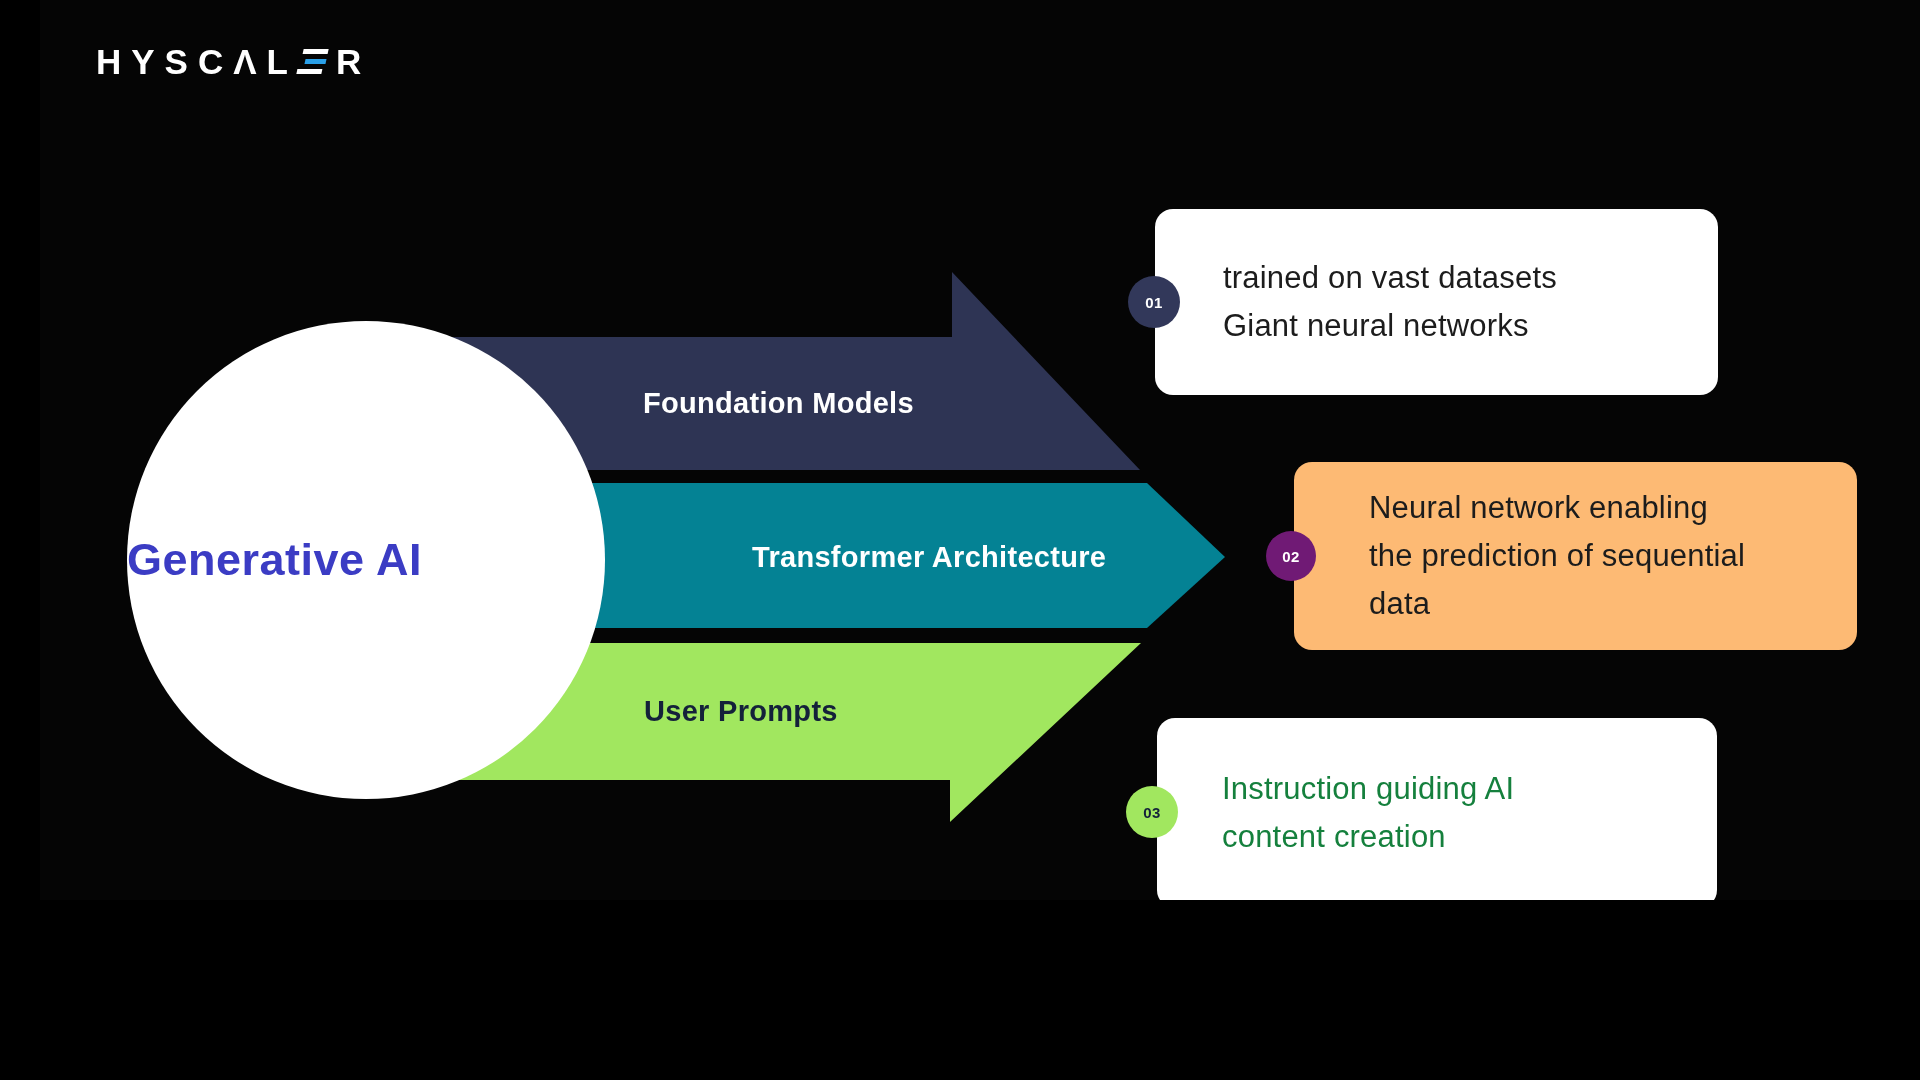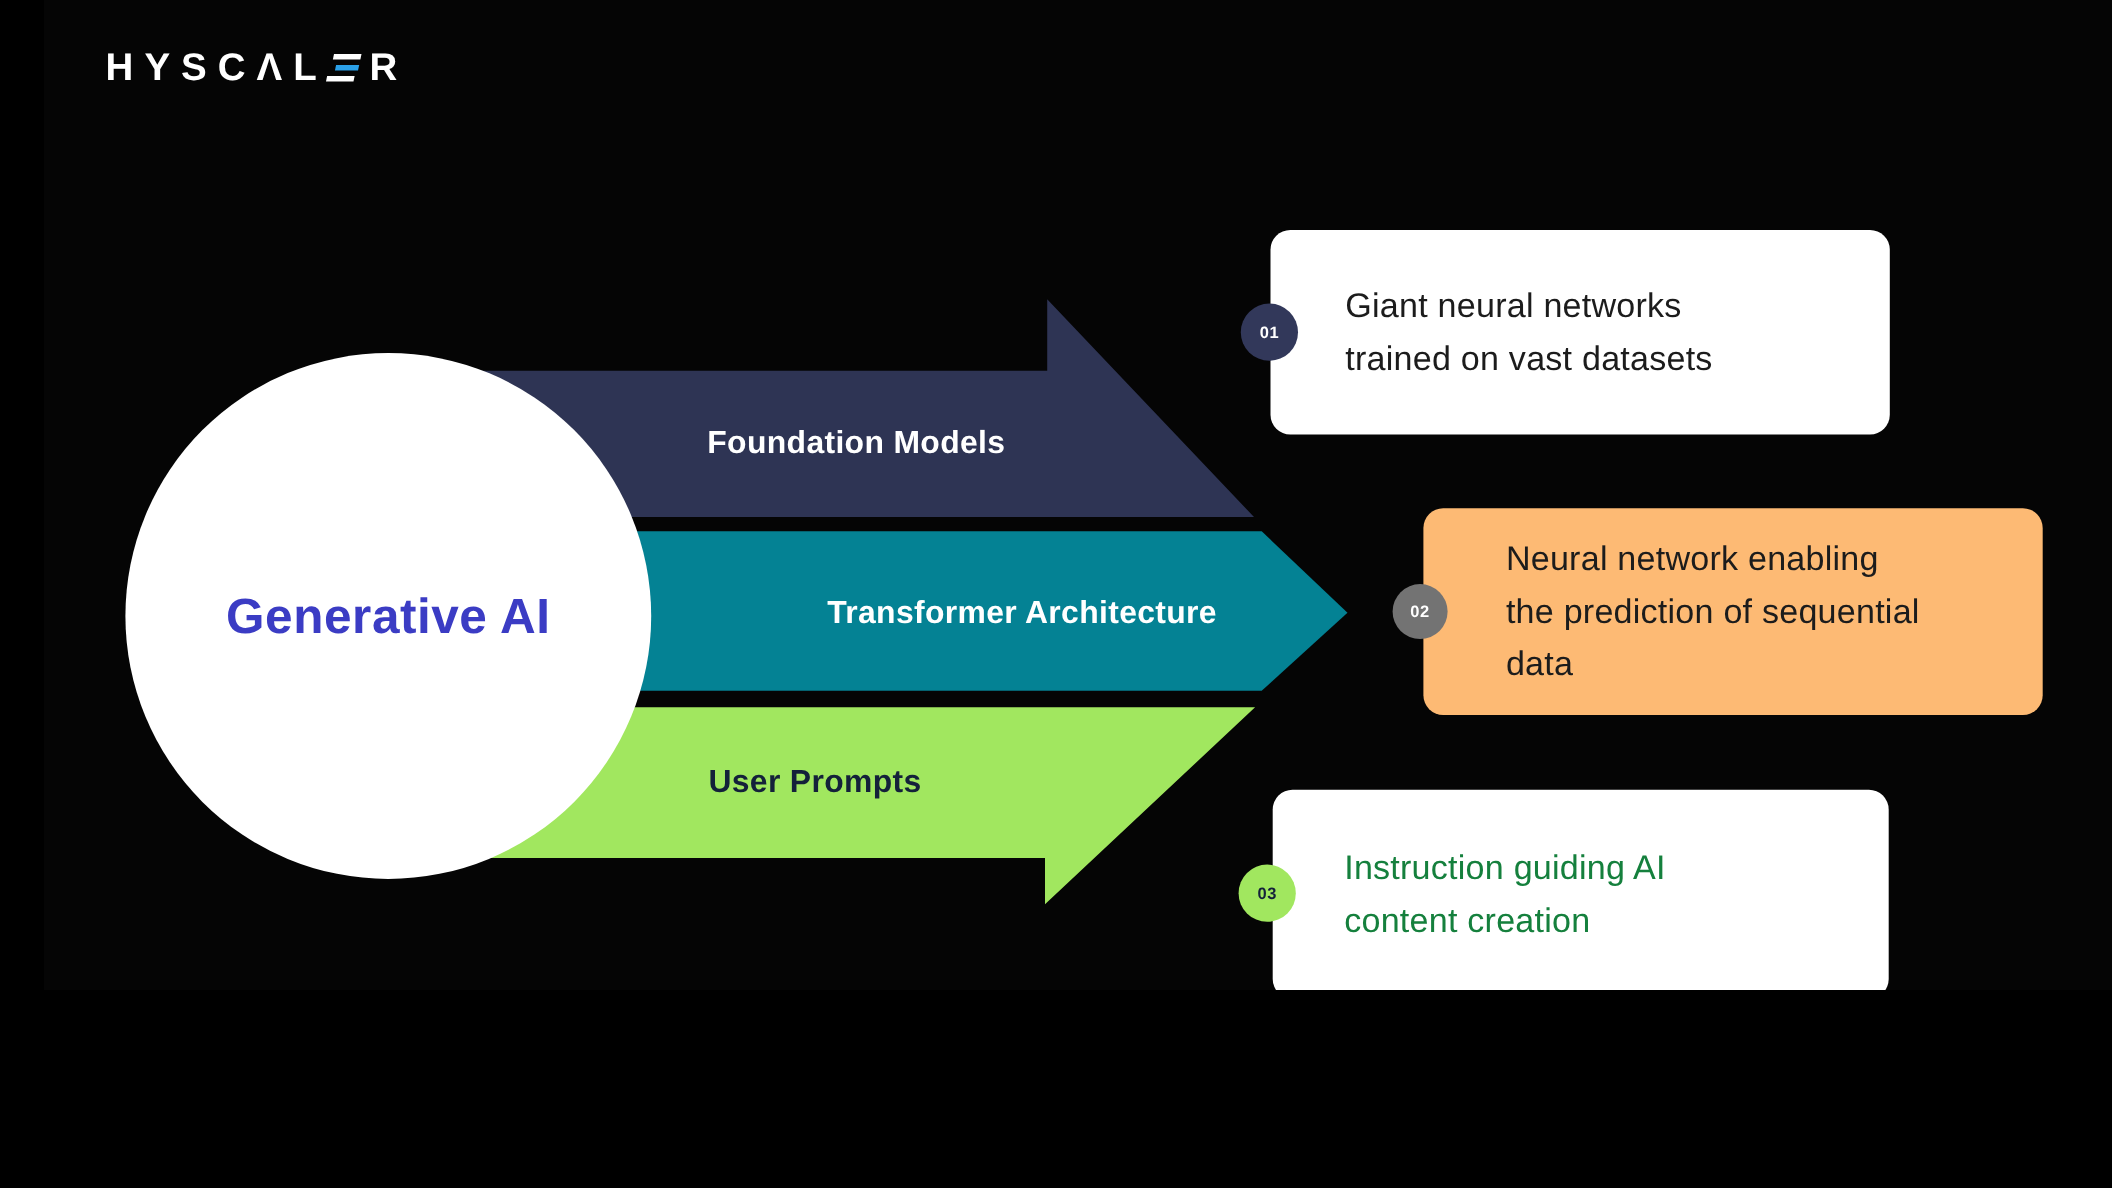--- a/index.html
+++ b/index.html
@@ -19,22 +19,22 @@
   
   .arrows{position:absolute;left:0;top:0;width:1920px;height:1080px;}
 
   .arrow-label{position:absolute;font-weight:700;font-size:29px;line-height:33px;
                letter-spacing:0.3px;white-space:nowrap;}
   #lbl1{left:603px;top:387px;}
   #lbl2{left:712px;top:541px;}
   #lbl3{left:604px;top:695px;}
 
   
-  .hub{position:absolute;left:74px;top:321px;width:478px;height:478px;border-radius:50%;
-       display:flex;align-items:center;justify-content:center;}
+  .hub{position:absolute;left:87px;top:321px;width:478px;height:478px;border-radius:50%;
+       display:flex;align-items:center;justify-content:flex-start;}
   .hub-label{font-size:45px;font-weight:700;letter-spacing:0.5px;white-space:nowrap;}
 
   
   .card{position:absolute;border-radius:18px;box-sizing:border-box;
         display:flex;flex-direction:column;justify-content:center;
         font-size:31px;line-height:48px;letter-spacing:0.2px;}
   #card1{left:1115px;top:209px;width:563px;height:186px;padding-left:68px;}
   #card2{left:1254px;top:462px;width:563px;height:188px;padding-left:75px;}
   #card3{left:1117px;top:718px;width:560px;height:190px;padding-left:65px;}
   .card-line{white-space:nowrap;}
@@ -69,32 +69,32 @@
 
   <div class="arrow-label" id="lbl1" style="color: rgb(255, 255, 255);">Foundation Models</div>
   <div class="arrow-label" id="lbl2" style="color: rgb(255, 255, 255);">Transformer Architecture</div>
   <div class="arrow-label" id="lbl3" style="color: rgb(20, 33, 58);">User Prompts</div>
 
   <div class="hub" style="background: rgb(255, 255, 255);">
     <div class="hub-label" style="color: rgb(59, 60, 196);">Generative AI</div>
   </div>
 
   <div class="card" id="card1" style="background: rgb(255, 255, 255); color: rgb(28, 28, 28);">
+    <div class="card-line">trained on vast datasets</div>
     <div class="card-line">Giant neural networks</div>
-    <div class="card-line">trained on vast datasets</div>
   </div>
 
   <div class="card" id="card2" style="background: #fdba74; color: rgb(28, 28, 28);">
     <div class="card-line">Neural network enabling</div>
     <div class="card-line">the prediction of sequential</div>
     <div class="card-line">data</div>
   </div>
 
   <div class="card" id="card3" style="background: rgb(255, 255, 255); color: #15803d;">
     <div class="card-line">Instruction guiding AI</div>
     <div class="card-line">content creation</div>
   </div>
 
   <div class="badge" id="badge1" style="background: rgb(50, 56, 90); color: rgb(255, 255, 255);">01</div>
-  <div class="badge" id="badge2" style="background: #737373; color: rgb(255, 255, 255);">02</div>
+  <div class="badge" id="badge2" style="background: #701a75; color: rgb(255, 255, 255);">02</div>
   <div class="badge" id="badge3" style="background: rgb(161, 231, 95); color: rgb(20, 33, 58);">03</div>
 
 </div>
 
 </body></html>

